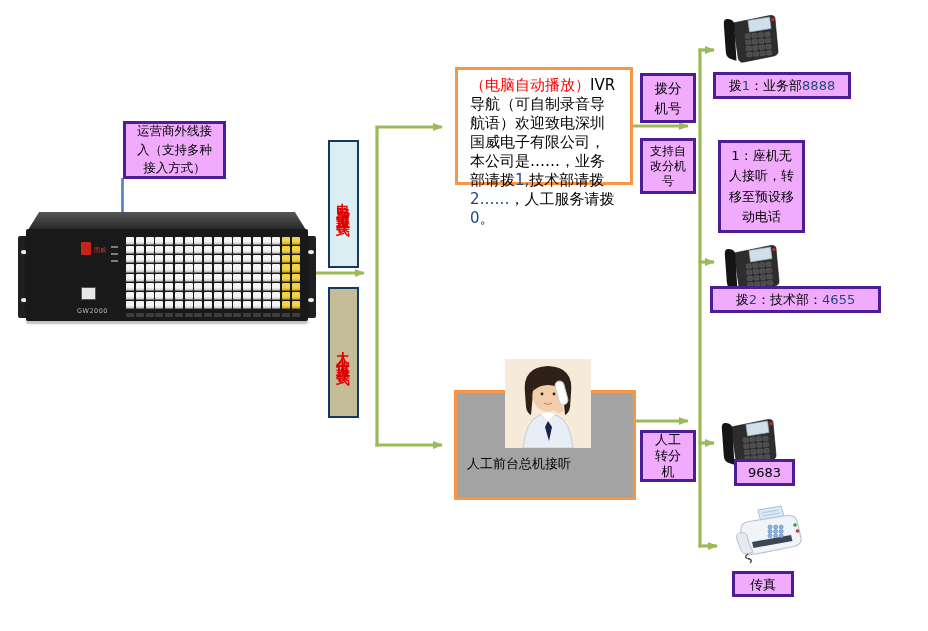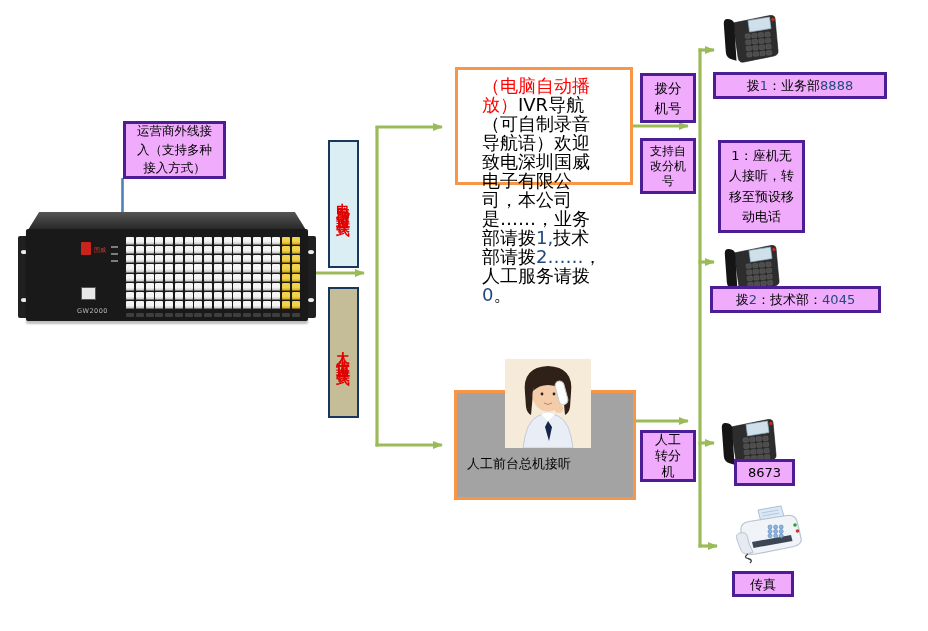--- a/index.html
+++ b/index.html
@@ -15,24 +15,24 @@
   
   .operator{left:83px;top:121px;width:103px;height:58px;font-size:12.5px;line-height:18.5px;margin-left:40px;}
   
   .mode{z-index:2;display:flex;align-items:center;justify-content:center;border:2px solid #17375E;}
   .mode span{writing-mode:vertical-lr;text-orientation:upright;font-weight:bold;color:#E00000;
              font-size:13.5px;letter-spacing:4px;}
   .mode-computer{left:328px;top:140px;width:31px;height:128px;background:#DAEEF3;}
   .mode-manual{left:328px;top:287px;width:31px;height:131px;background:#C4BD97;}
   
   .ivr{left:455px;top:67px;width:178px;height:118px;z-index:2;background:#fff;
-       border:3px solid #F79646;padding:6px 24px;font-size:18px;line-height:19px;text-align:left;}
+       border:3px solid #F79646;padding:6px 12px;font-size:15px;line-height:19px;text-align:left;}
   .dialext{left:640px;top:73px;width:56px;height:50px;font-size:13.5px;line-height:20px;}
   .selfchg{left:640px;top:138px;width:56px;height:56px;font-size:12px;line-height:15px;font-family:Liberation Serif, serif;}
-  .ext1{left:713px;top:72px;width:174px;height:27px;font-size:13px;}
+  .ext1{left:713px;top:72px;width:138px;height:27px;font-size:13px;}
   .fwd{left:718px;top:140px;width:87px;height:93px;font-size:13px;line-height:20.5px;}
   .ext2{left:710px;top:286px;width:171px;height:27px;font-size:13px;}
   .recep{left:454px;top:390px;width:182px;height:110px;z-index:2;background:#a3a3a3;border:3px solid #F79646;}
   .recep-text{position:absolute;left:10px;top:62px;font-size:13px;}
   .photo{left:505px;top:359px;width:86px;height:89px;z-index:3;}
   .mtrans{left:640px;top:430px;width:56px;height:52px;font-size:13px;line-height:16px;}
   .ext3{left:734px;top:459px;width:61px;height:27px;font-size:13px;}
   .faxlab{left:732px;top:571px;width:62px;height:26px;font-size:13px;align-items:flex-end;}
   .phone1{left:716px;top:12px;width:64px;height:54px;z-index:2;}
   .phone2{left:716px;top:242px;width:66px;height:54px;z-index:2;}
@@ -380,21 +380,21 @@
           <rect x="49.8" y="33.4" width="5.2" height="4.4" rx="1" fill="#4c4c4c" stroke="#6e6e6e" stroke-width="0.4"></rect>
           <rect x="30" y="39.6" width="5.2" height="4.4" rx="1" fill="#4c4c4c" stroke="#6e6e6e" stroke-width="0.4"></rect>
           <rect x="36.6" y="39.6" width="5.2" height="4.4" rx="1" fill="#4c4c4c" stroke="#6e6e6e" stroke-width="0.4"></rect>
           <rect x="43.2" y="39.6" width="5.2" height="4.4" rx="1" fill="#4c4c4c" stroke="#6e6e6e" stroke-width="0.4"></rect>
           <rect x="49.8" y="39.6" width="5.2" height="4.4" rx="1" fill="#4c4c4c" stroke="#6e6e6e" stroke-width="0.4"></rect>
         </g>
     <path d="M12 7 Q7.5 6.5 7.8 12 L9.8 40 Q10.2 45.5 15.5 47.3 L20.5 48.8 L18.2 12 Q17.8 7.6 12 7 Z" fill="#151515"></path>
   </svg>
     </div>
   <div class="abs obox ext2">
-    <span><span>拨</span><span class="seg-navy">2</span><span>：技术部：</span><span class="seg-navy">4045</span></span>
+    <span><span>拨</span><span class="seg-navy">2</span><span>：技术部：</span><span class="seg-navy">4655</span></span>
   </div>
 
   <div class="abs recep">
     <span class="recep-text">人工前台总机接听</span>
   </div>
   <div class="abs icon photo">
       <svg viewBox="0 0 86 89">
     <rect width="86" height="89" fill="#f6ead9"></rect>
     <path d="M20 34 Q17 8 43 7 Q69 8 66 34 L65 48 Q64 54 60 56 L58 34 Q52 22 43 22 Q33 22 28 34 L26 56 Q22 54 21 48 Z" fill="#2f2118"></path>
     <ellipse cx="43" cy="36" rx="15.5" ry="16.5" fill="#f3cda9"></ellipse>
@@ -436,21 +436,21 @@
           <rect x="49.8" y="33.4" width="5.2" height="4.4" rx="1" fill="#4c4c4c" stroke="#6e6e6e" stroke-width="0.4"></rect>
           <rect x="30" y="39.6" width="5.2" height="4.4" rx="1" fill="#4c4c4c" stroke="#6e6e6e" stroke-width="0.4"></rect>
           <rect x="36.6" y="39.6" width="5.2" height="4.4" rx="1" fill="#4c4c4c" stroke="#6e6e6e" stroke-width="0.4"></rect>
           <rect x="43.2" y="39.6" width="5.2" height="4.4" rx="1" fill="#4c4c4c" stroke="#6e6e6e" stroke-width="0.4"></rect>
           <rect x="49.8" y="39.6" width="5.2" height="4.4" rx="1" fill="#4c4c4c" stroke="#6e6e6e" stroke-width="0.4"></rect>
         </g>
     <path d="M12 7 Q7.5 6.5 7.8 12 L9.8 40 Q10.2 45.5 15.5 47.3 L20.5 48.8 L18.2 12 Q17.8 7.6 12 7 Z" fill="#151515"></path>
   </svg>
     </div>
   <div class="abs obox ext3">
-    <span>8673</span>
+    <span>9683</span>
   </div>
 
   <div class="abs icon faxic">
       <svg viewBox="0 0 84 66">
     <path d="M30 10 L53 6 L57.5 22 L34 26 Z" fill="#dbe9f7" stroke="#a9bed6" stroke-width="1"></path>
     <path d="M33.5 13 L50.5 10 M34.5 16 L51.5 13" stroke="#a9bed6" stroke-width="0.8" fill="none"></path>
     <path d="M13 31 Q12 23 21 21.5 L59 15.5 Q67 14.5 69 21 L73 38 Q74.5 44 66 46.5 L28 54 Q17 56 14.5 48 Z" fill="#f0f3f8" stroke="#b9c3d2" stroke-width="1.2"></path>
     <path d="M24 42 L63 35 L64.5 41 L25.5 48 Z" fill="#3d4654"></path>
     <circle cx="42" cy="27" r="2" fill="#8cb6e4" stroke="#5d82ad" stroke-width="0.6"></circle>
         <circle cx="47.6" cy="27" r="2" fill="#8cb6e4" stroke="#5d82ad" stroke-width="0.6"></circle>

